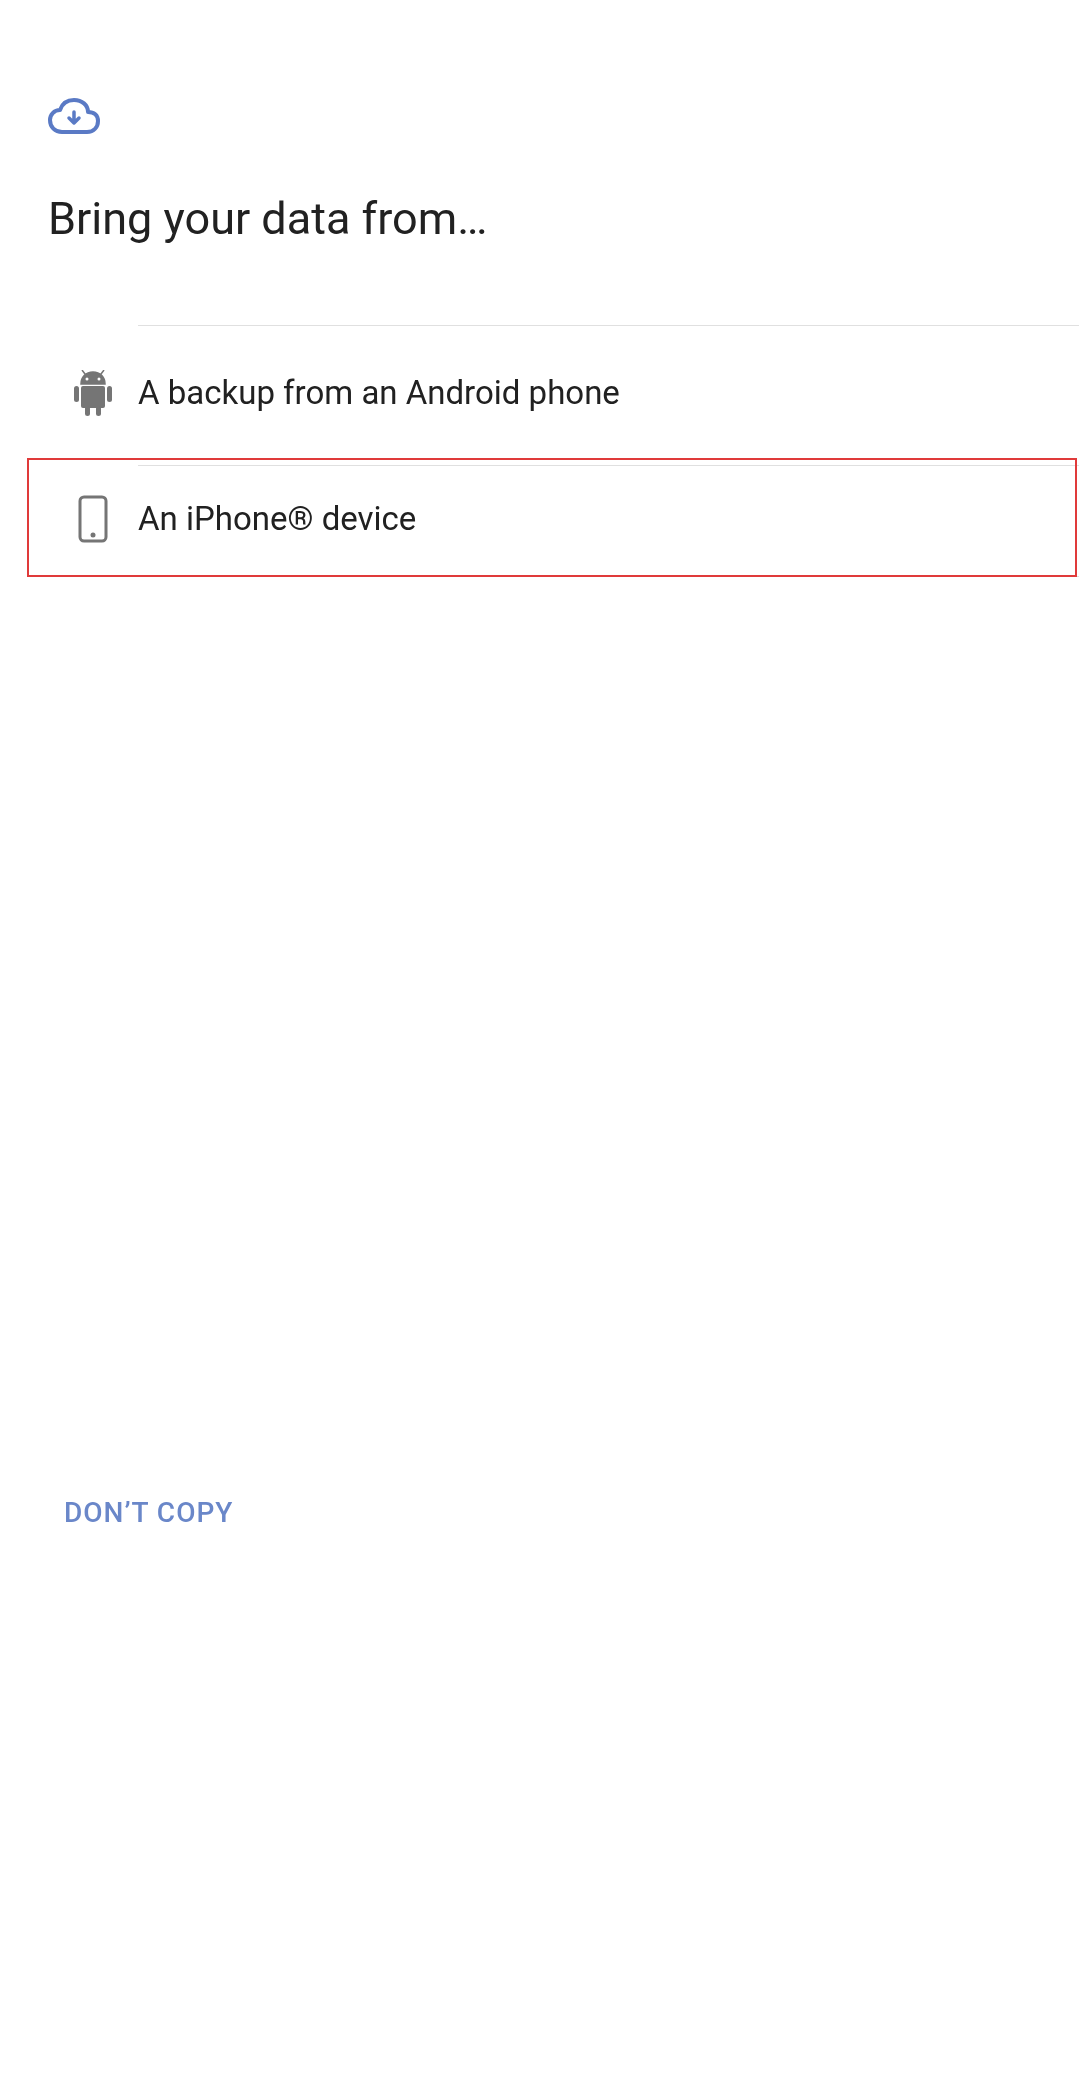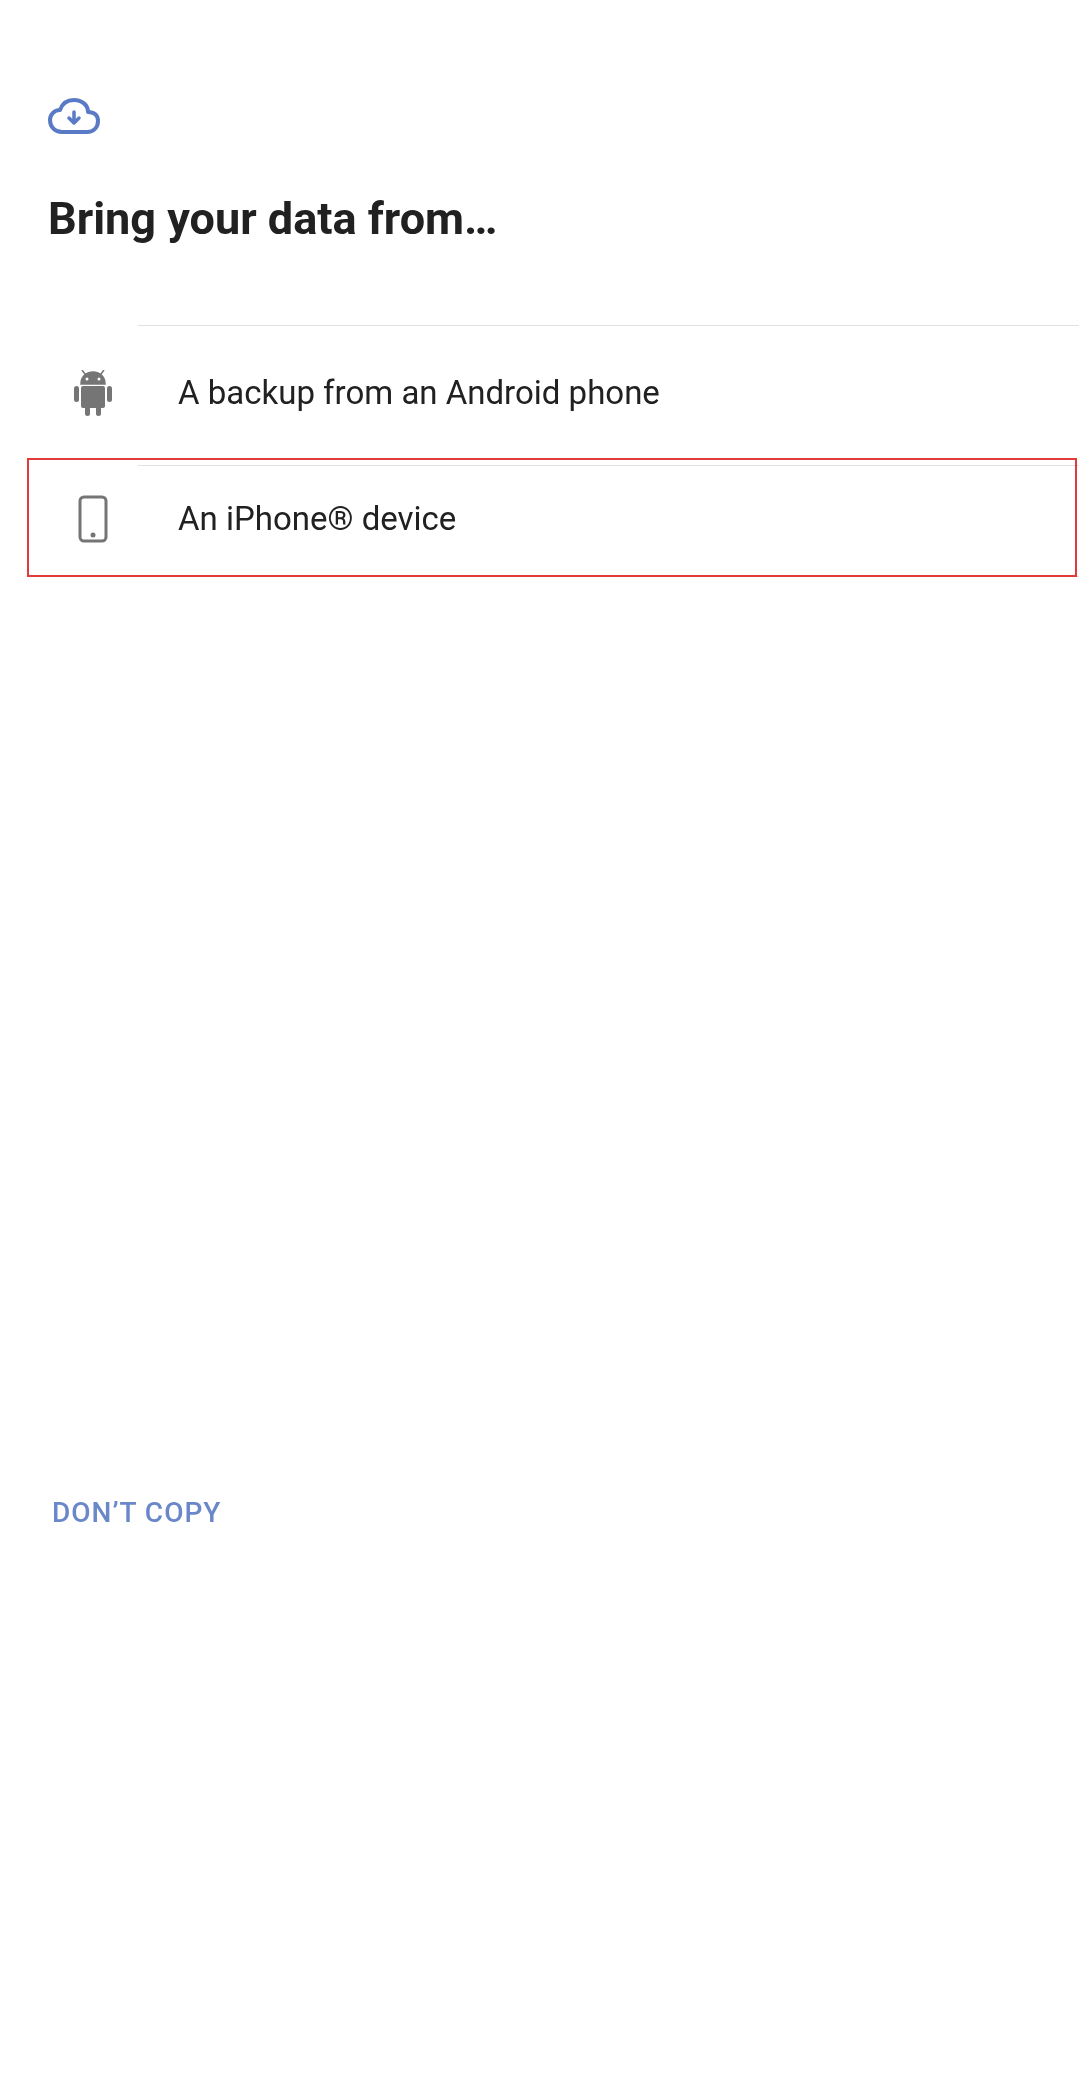--- a/index.html
+++ b/index.html
@@ -21,21 +21,21 @@
     .cloud-icon-wrap {
       margin-bottom: 58px;
     }
     .cloud-icon {
       width: 52px;
       height: 36px;
       display: block;
     }
     .page-title {
       font-size: 45px;
-      font-weight: 700;
+      font-weight: 400;
       color: #212121;
       letter-spacing: 0px;
     }
     .options {
       margin-top: 80px;
     }
     .option-item {
       display: flex;
       align-items: center;
       min-height: 140px;
@@ -67,36 +67,35 @@
     }
     .option-text {
       flex: 1;
       padding-left: 0px;
     }
     .option-title {
       font-size: 33px;
       font-weight: 400;
       color: #212121;
       margin-bottom: 6px;
-      margin-left: 40px;
     }
     .option-sub {
       font-size: 28px;
       font-weight: 400;
       color: #757575;
     }
     .highlight-box {
       position: absolute;
       border: 2px solid #e03a3a;
       pointer-events: none;
     }
     .footer {
       position: absolute;
       bottom: 0;
-      left: 4px;
+      left: 16px;
       right: 0;
       padding: 40px 48px 560px 48px;
     }
     .dont-copy {
       background: none;
       border: none;
       font-size: 28px;
       font-weight: 500;
       color: #6a87c9;
       letter-spacing: 1px;

